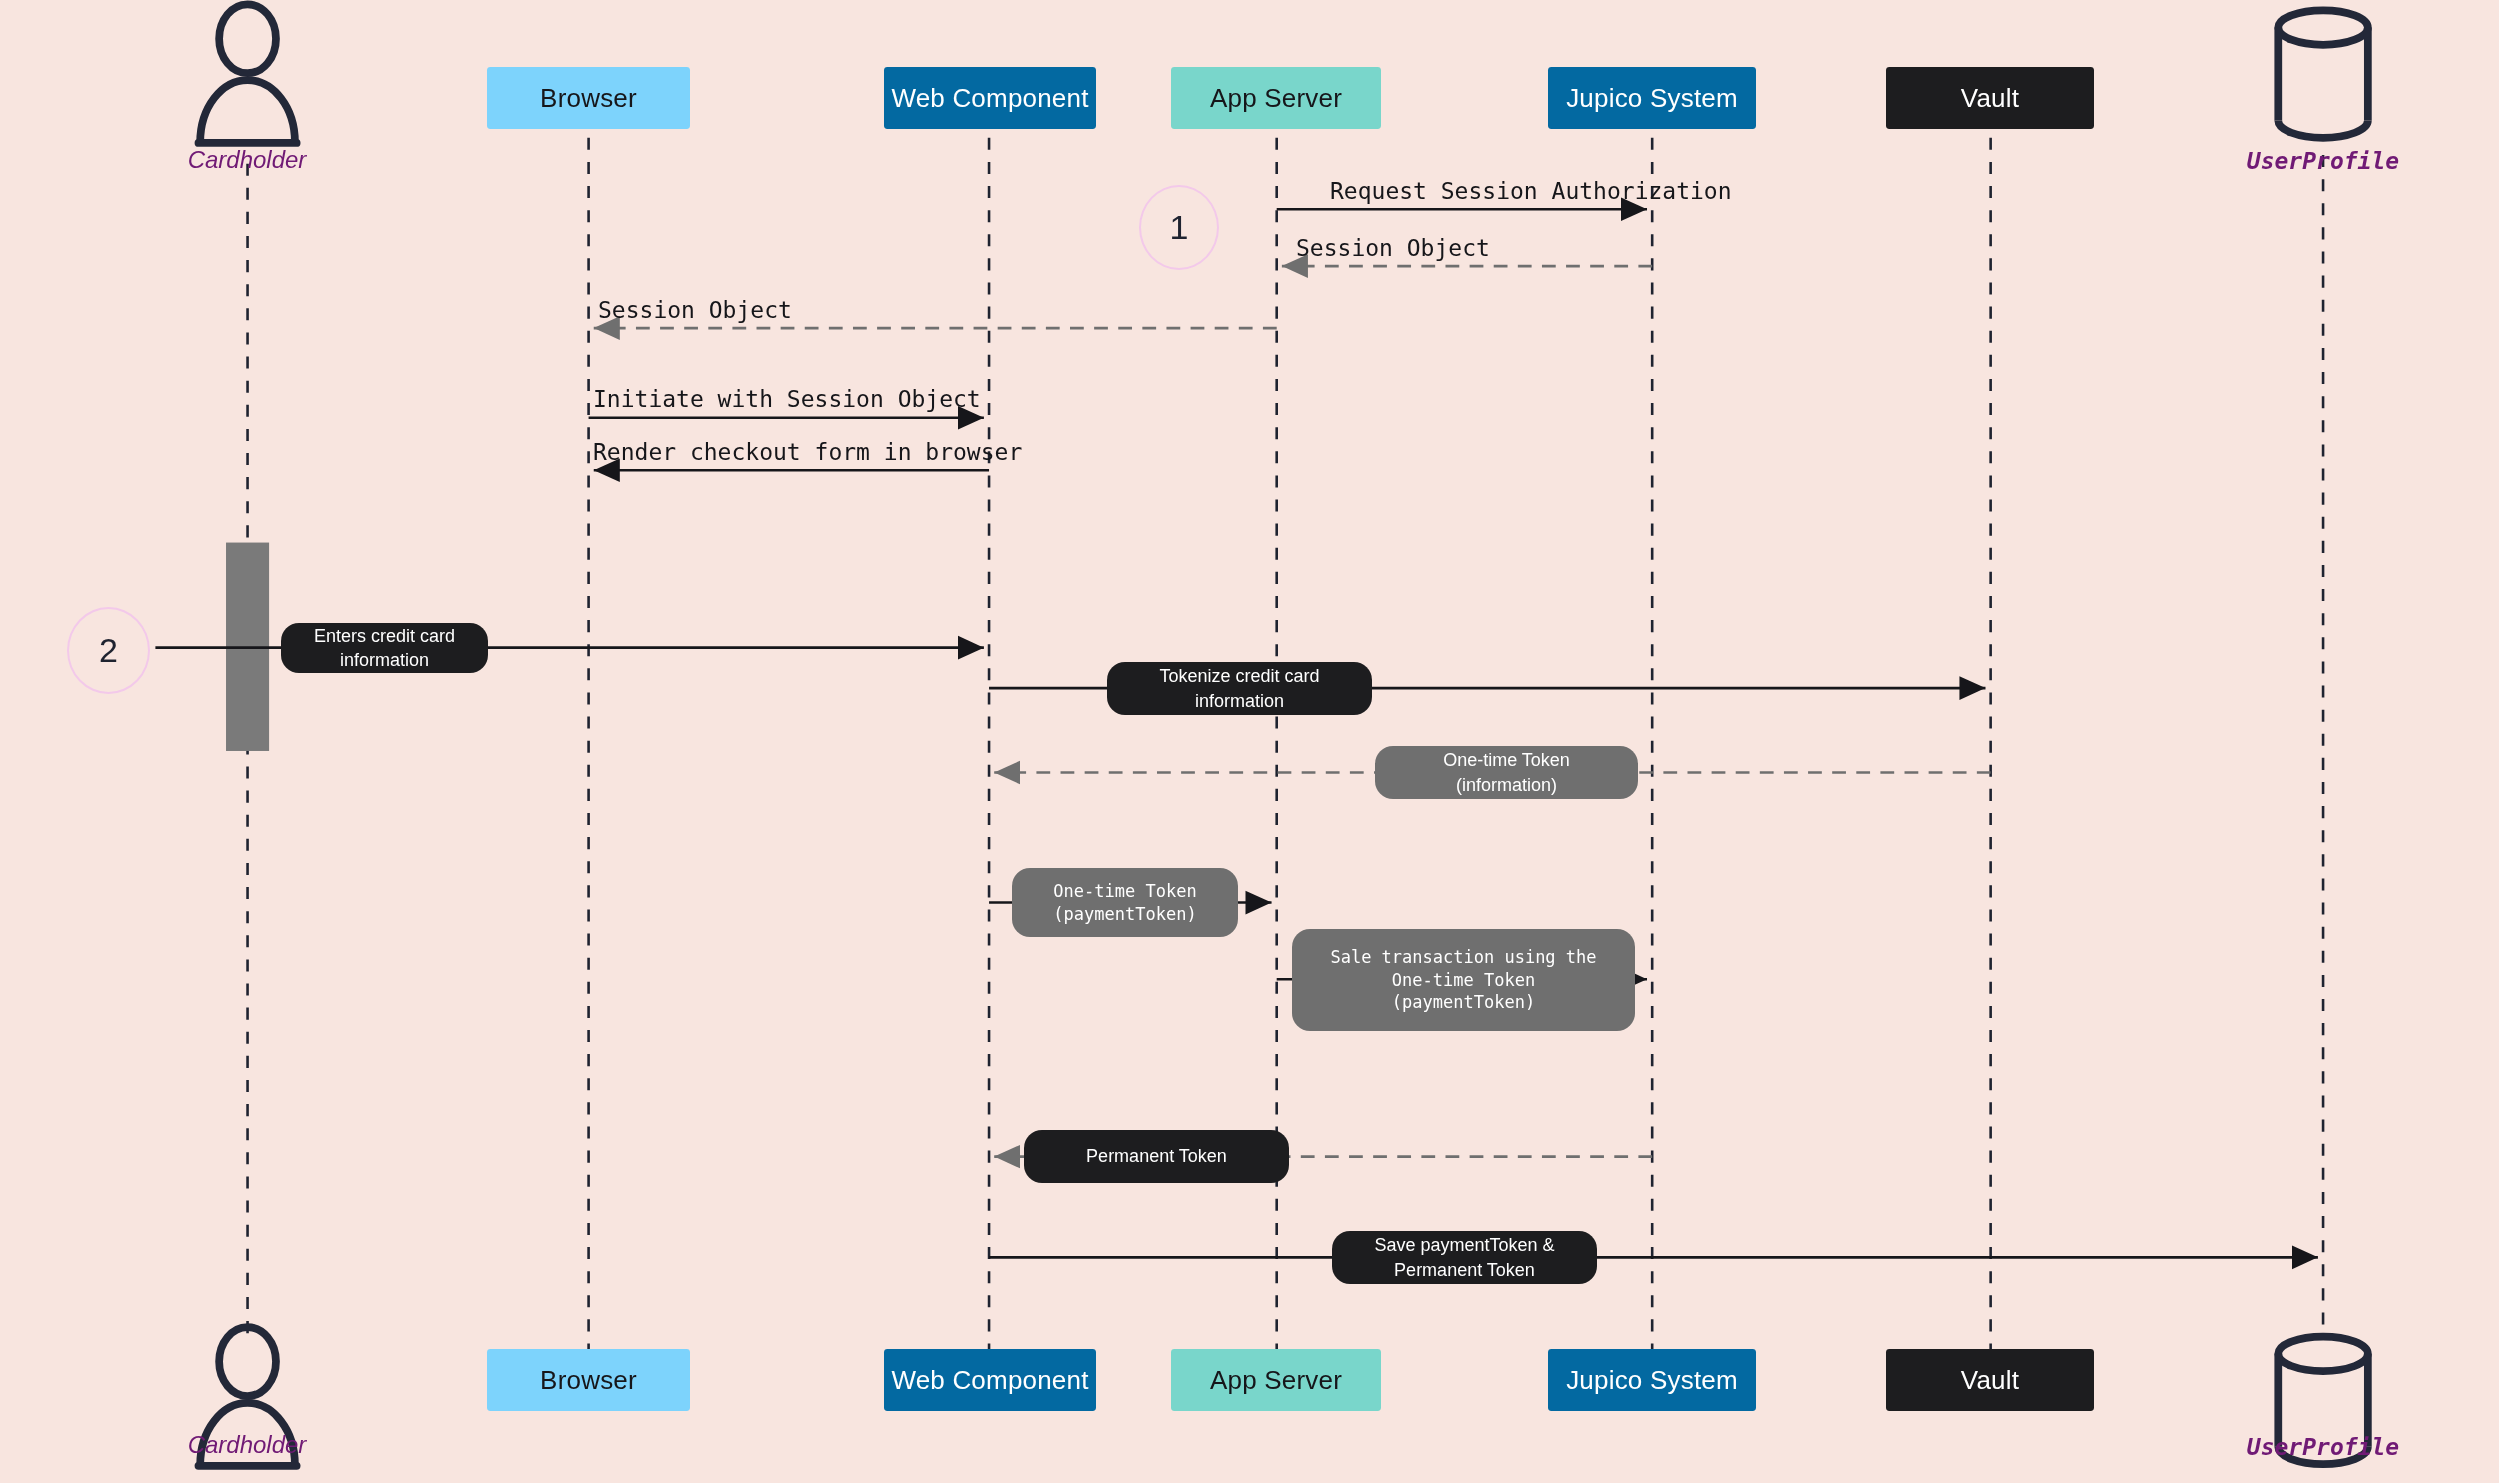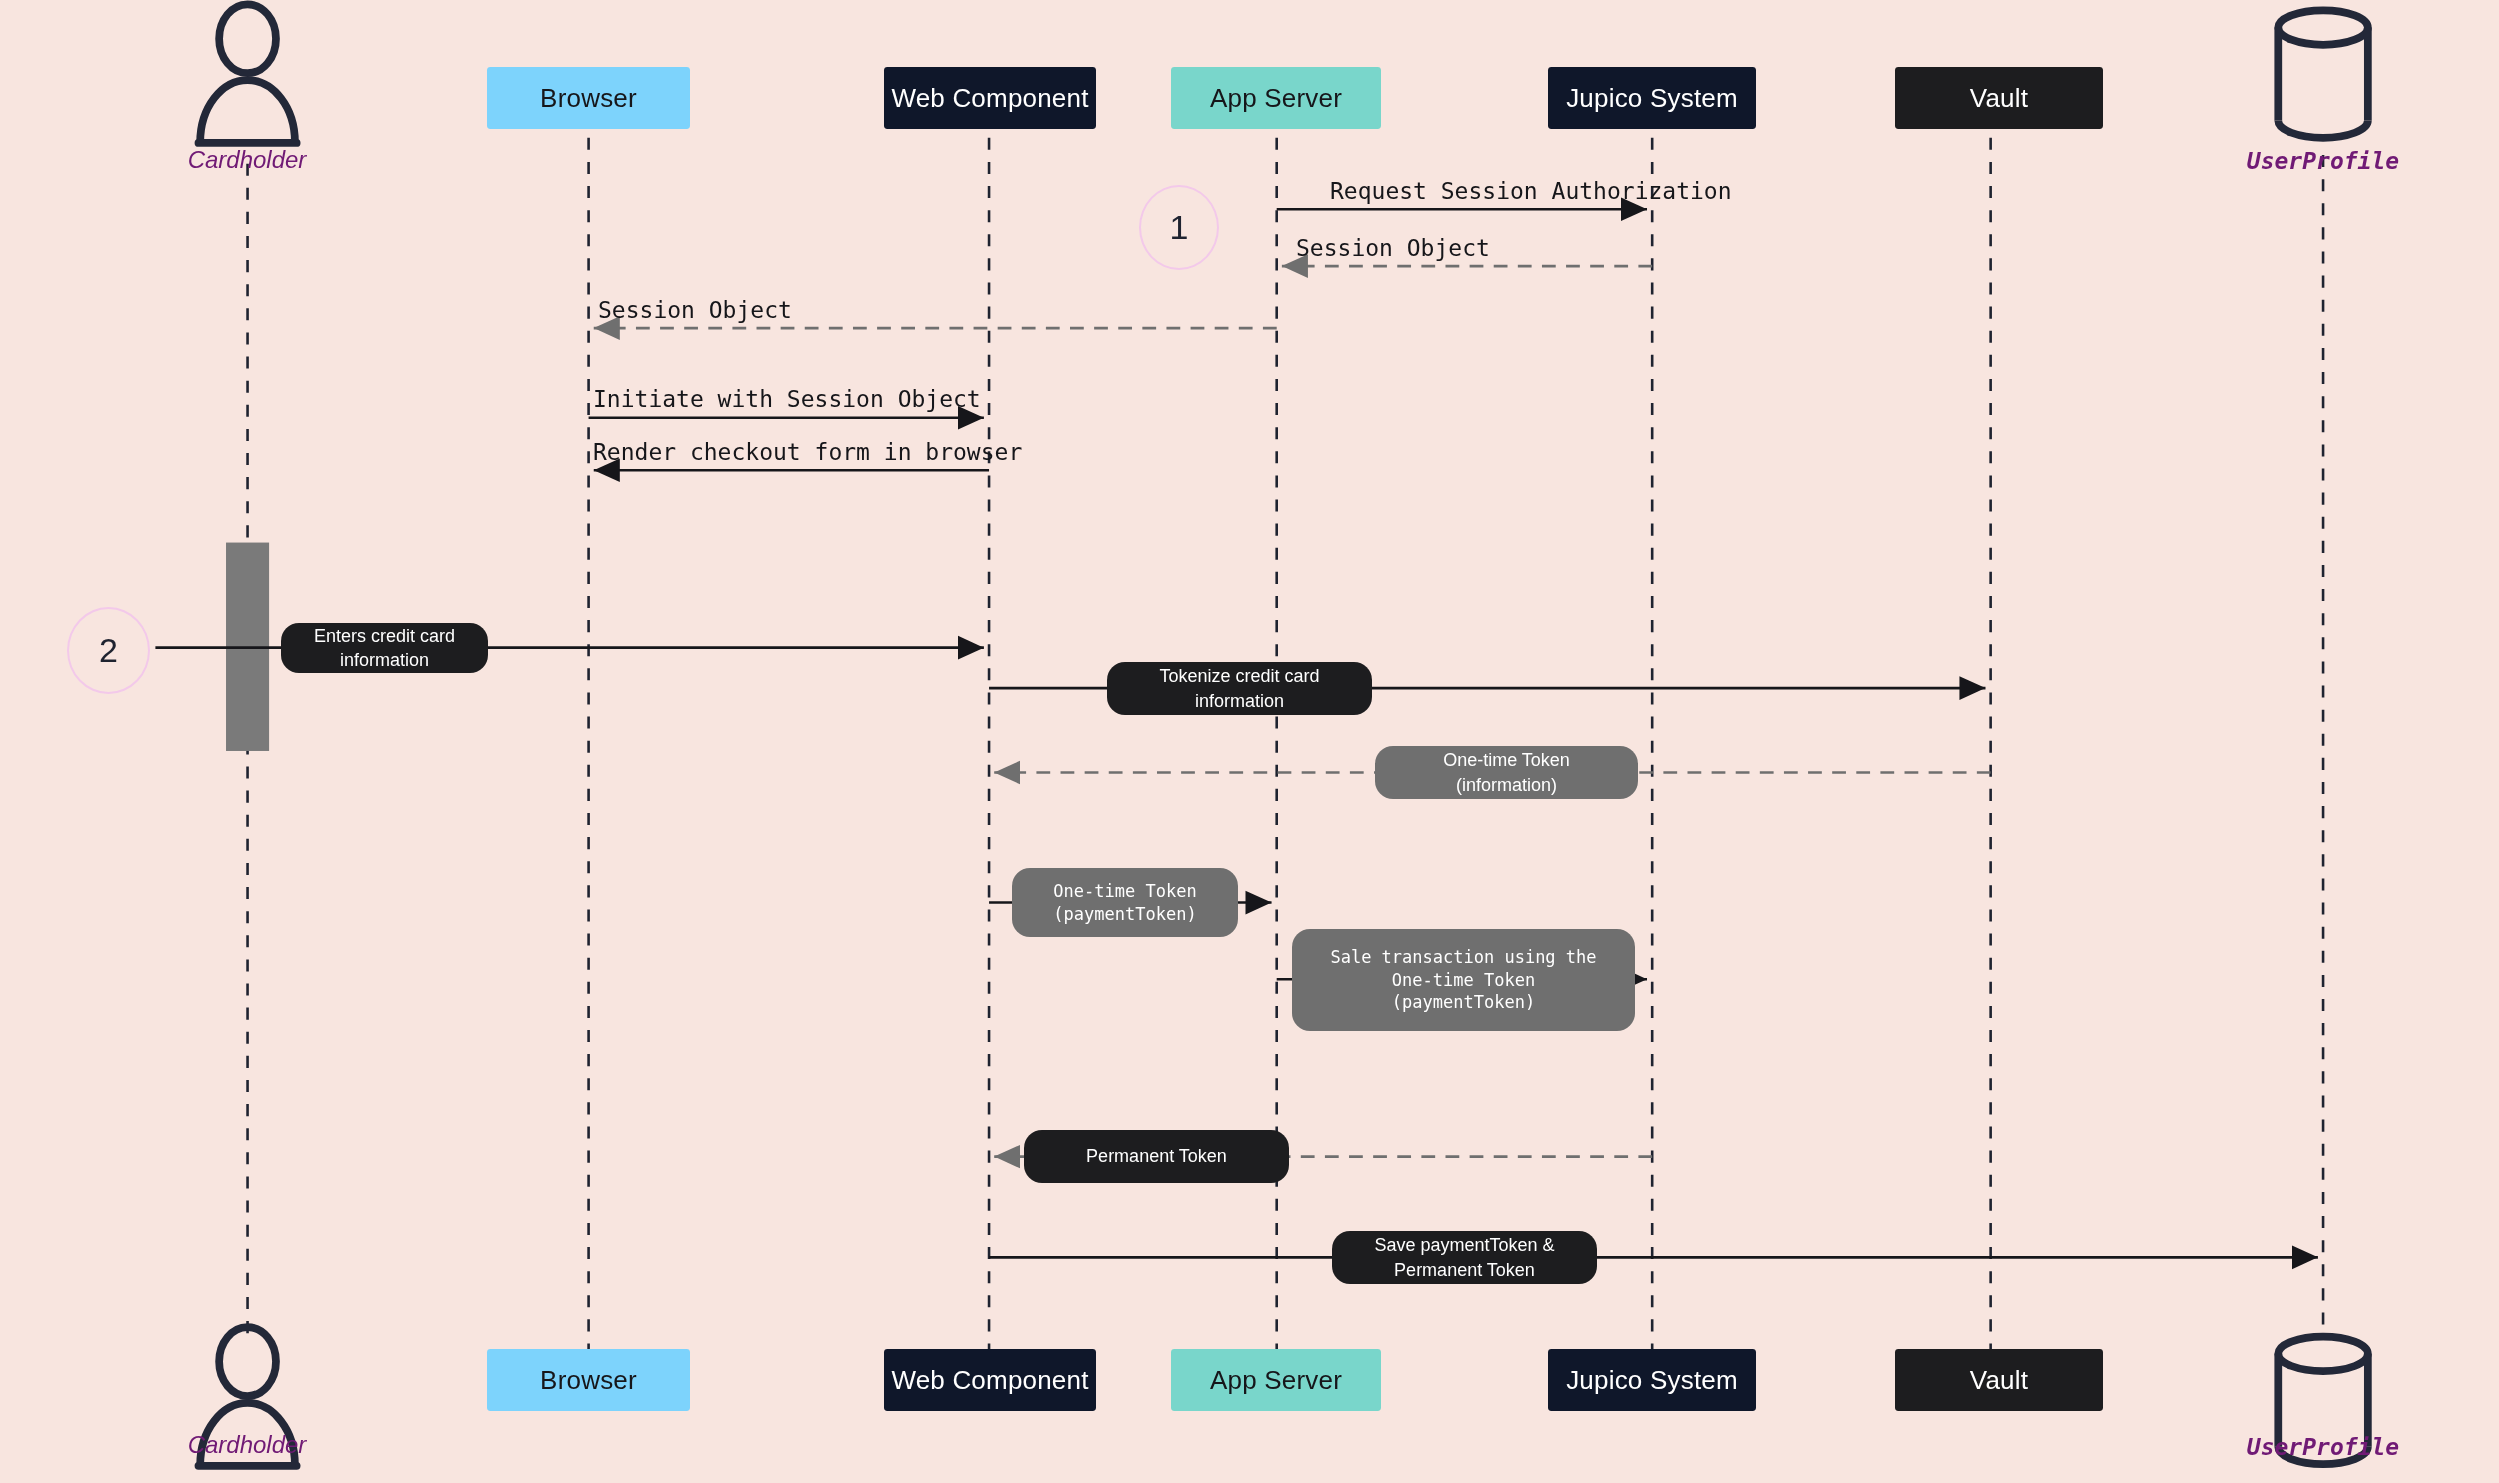--- a/index.html
+++ b/index.html
@@ -16,23 +16,23 @@
   .pbox{
     position:absolute;
     box-sizing:border-box;
     display:flex;align-items:center;justify-content:center;
     border-radius:3.4px;
     font-size:26px;
     letter-spacing:0.2px;
     user-select:none;
   }
   .pbox.orange{background:#7dd3fc;color:#16161a;}
-  .pbox.purple{background:#0f172a;color:#ffffff;}
+  .pbox.purple{background:#0369a1;color:#ffffff;}
   .pbox.teal  {background:#79D6CB;color:#16161a;}
-  .pbox.dark  {background:#1D1D1F;color:#ffffff;margin-left:9px;}
+  .pbox.dark  {background:#1D1D1F;color:#ffffff;}
 
   
   .cap{
     position:absolute;
     text-align:center;
     font-size:24px;
     color:#701a75;
     user-select:none;
     white-space:nowrap;
     font-style:italic;

